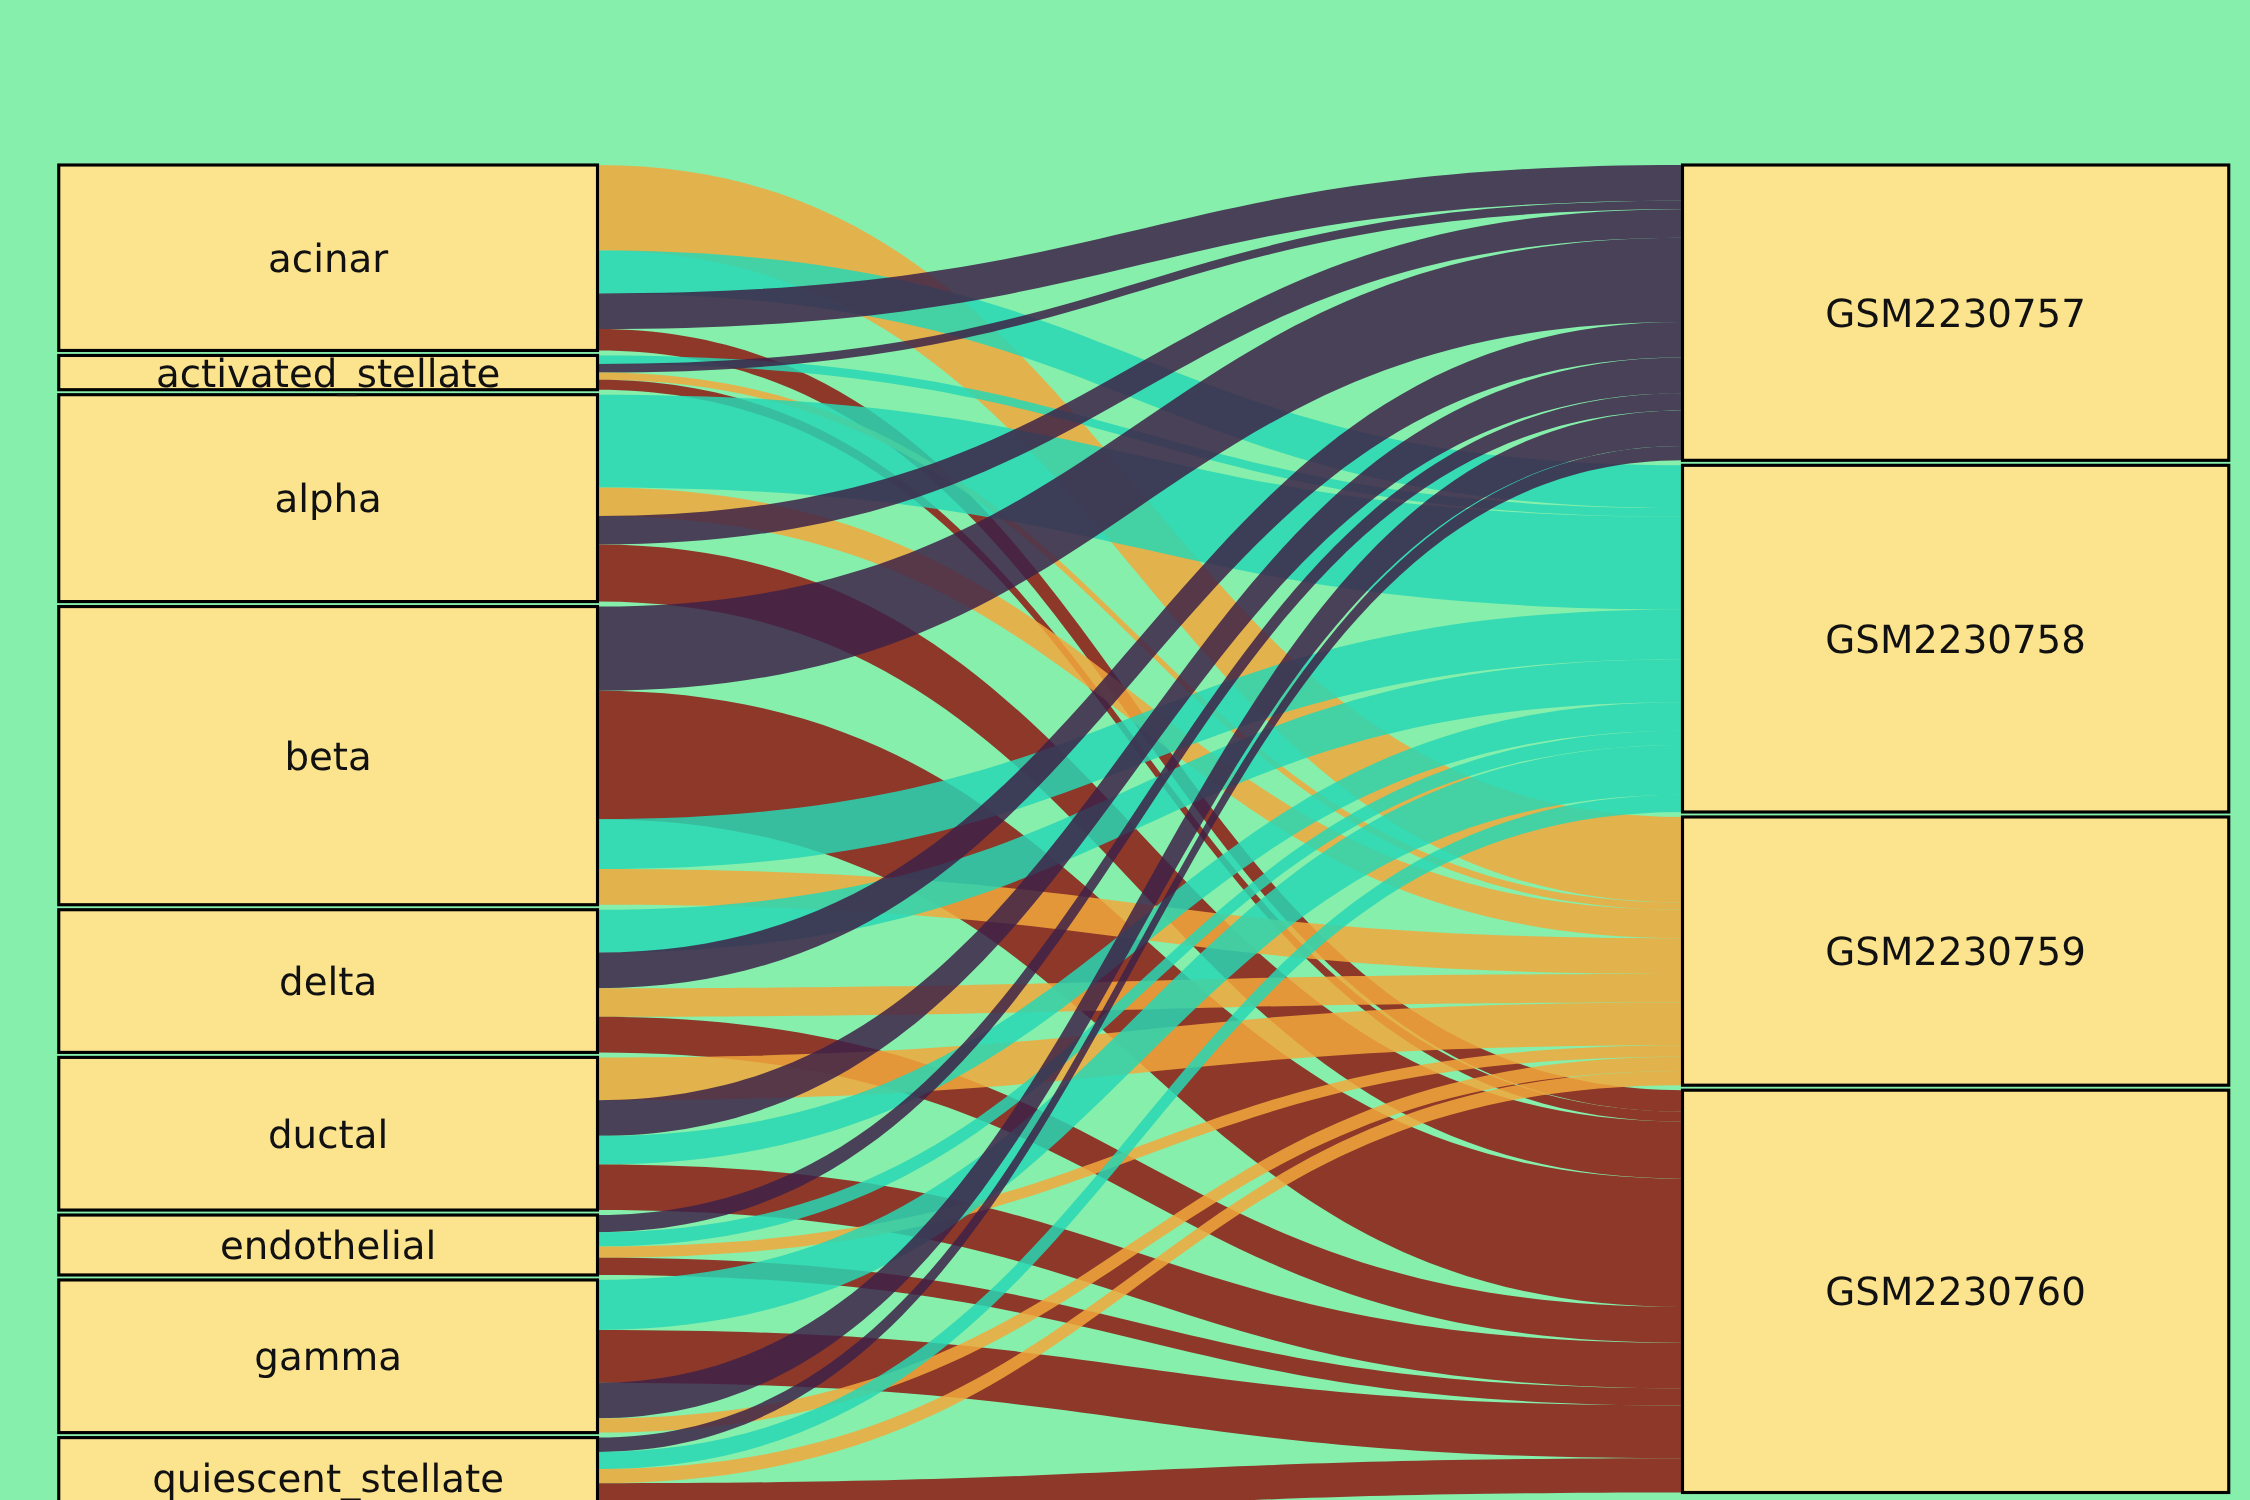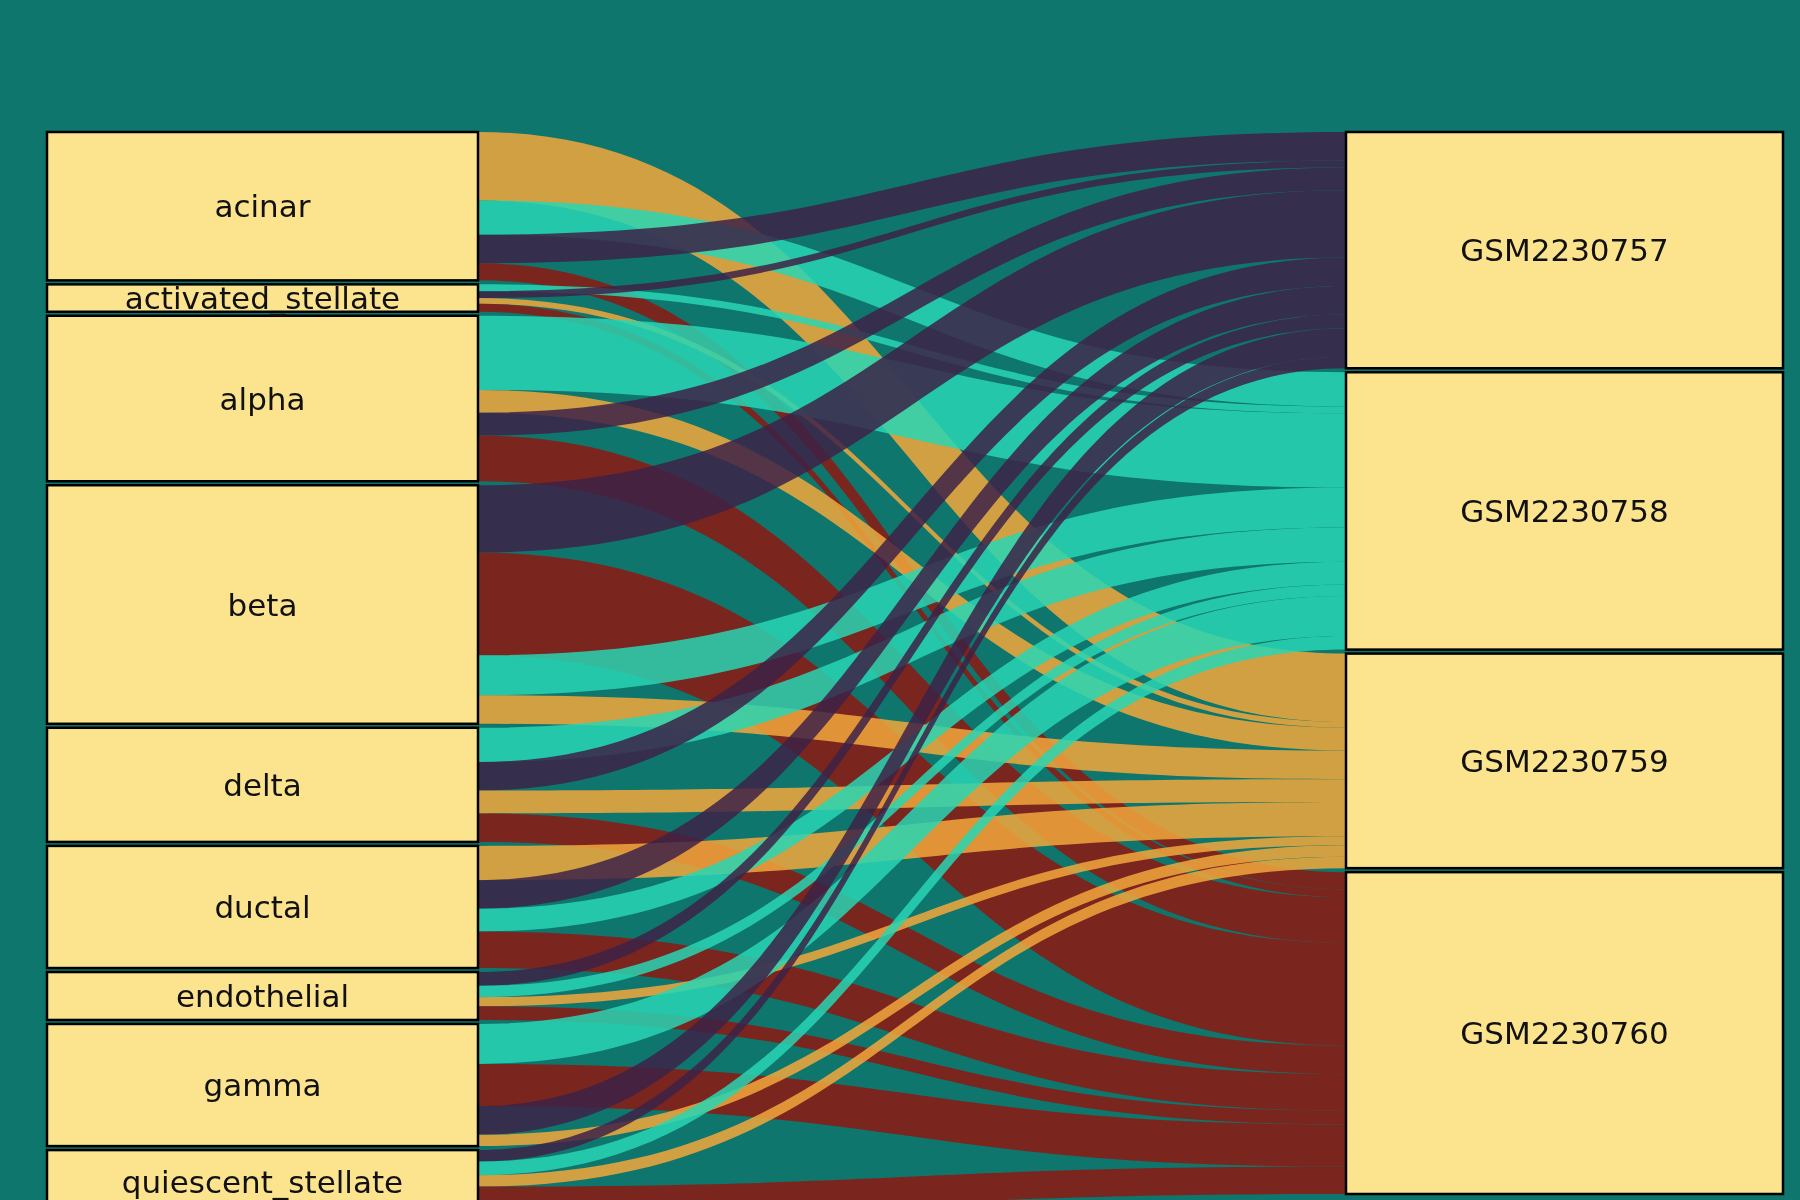--- a/index.html
+++ b/index.html
@@ -4,21 +4,21 @@
 <style>
   html, body {
     margin: 0;
     padding: 0;
     background: #000000;
   }
   .stage {
     position: relative;
     width: 1800px;
     height: 1200px;
-    background: #0f766e;
+    background: #86efac;
     overflow: hidden;
     font-family: "DejaVu Sans", "Liberation Sans", sans-serif;
   }
   svg { display: block; }
   .node-rect {
     stroke: #000000;
     stroke-width: 2.5;
   }
   .node-label {
     fill: #111111;

